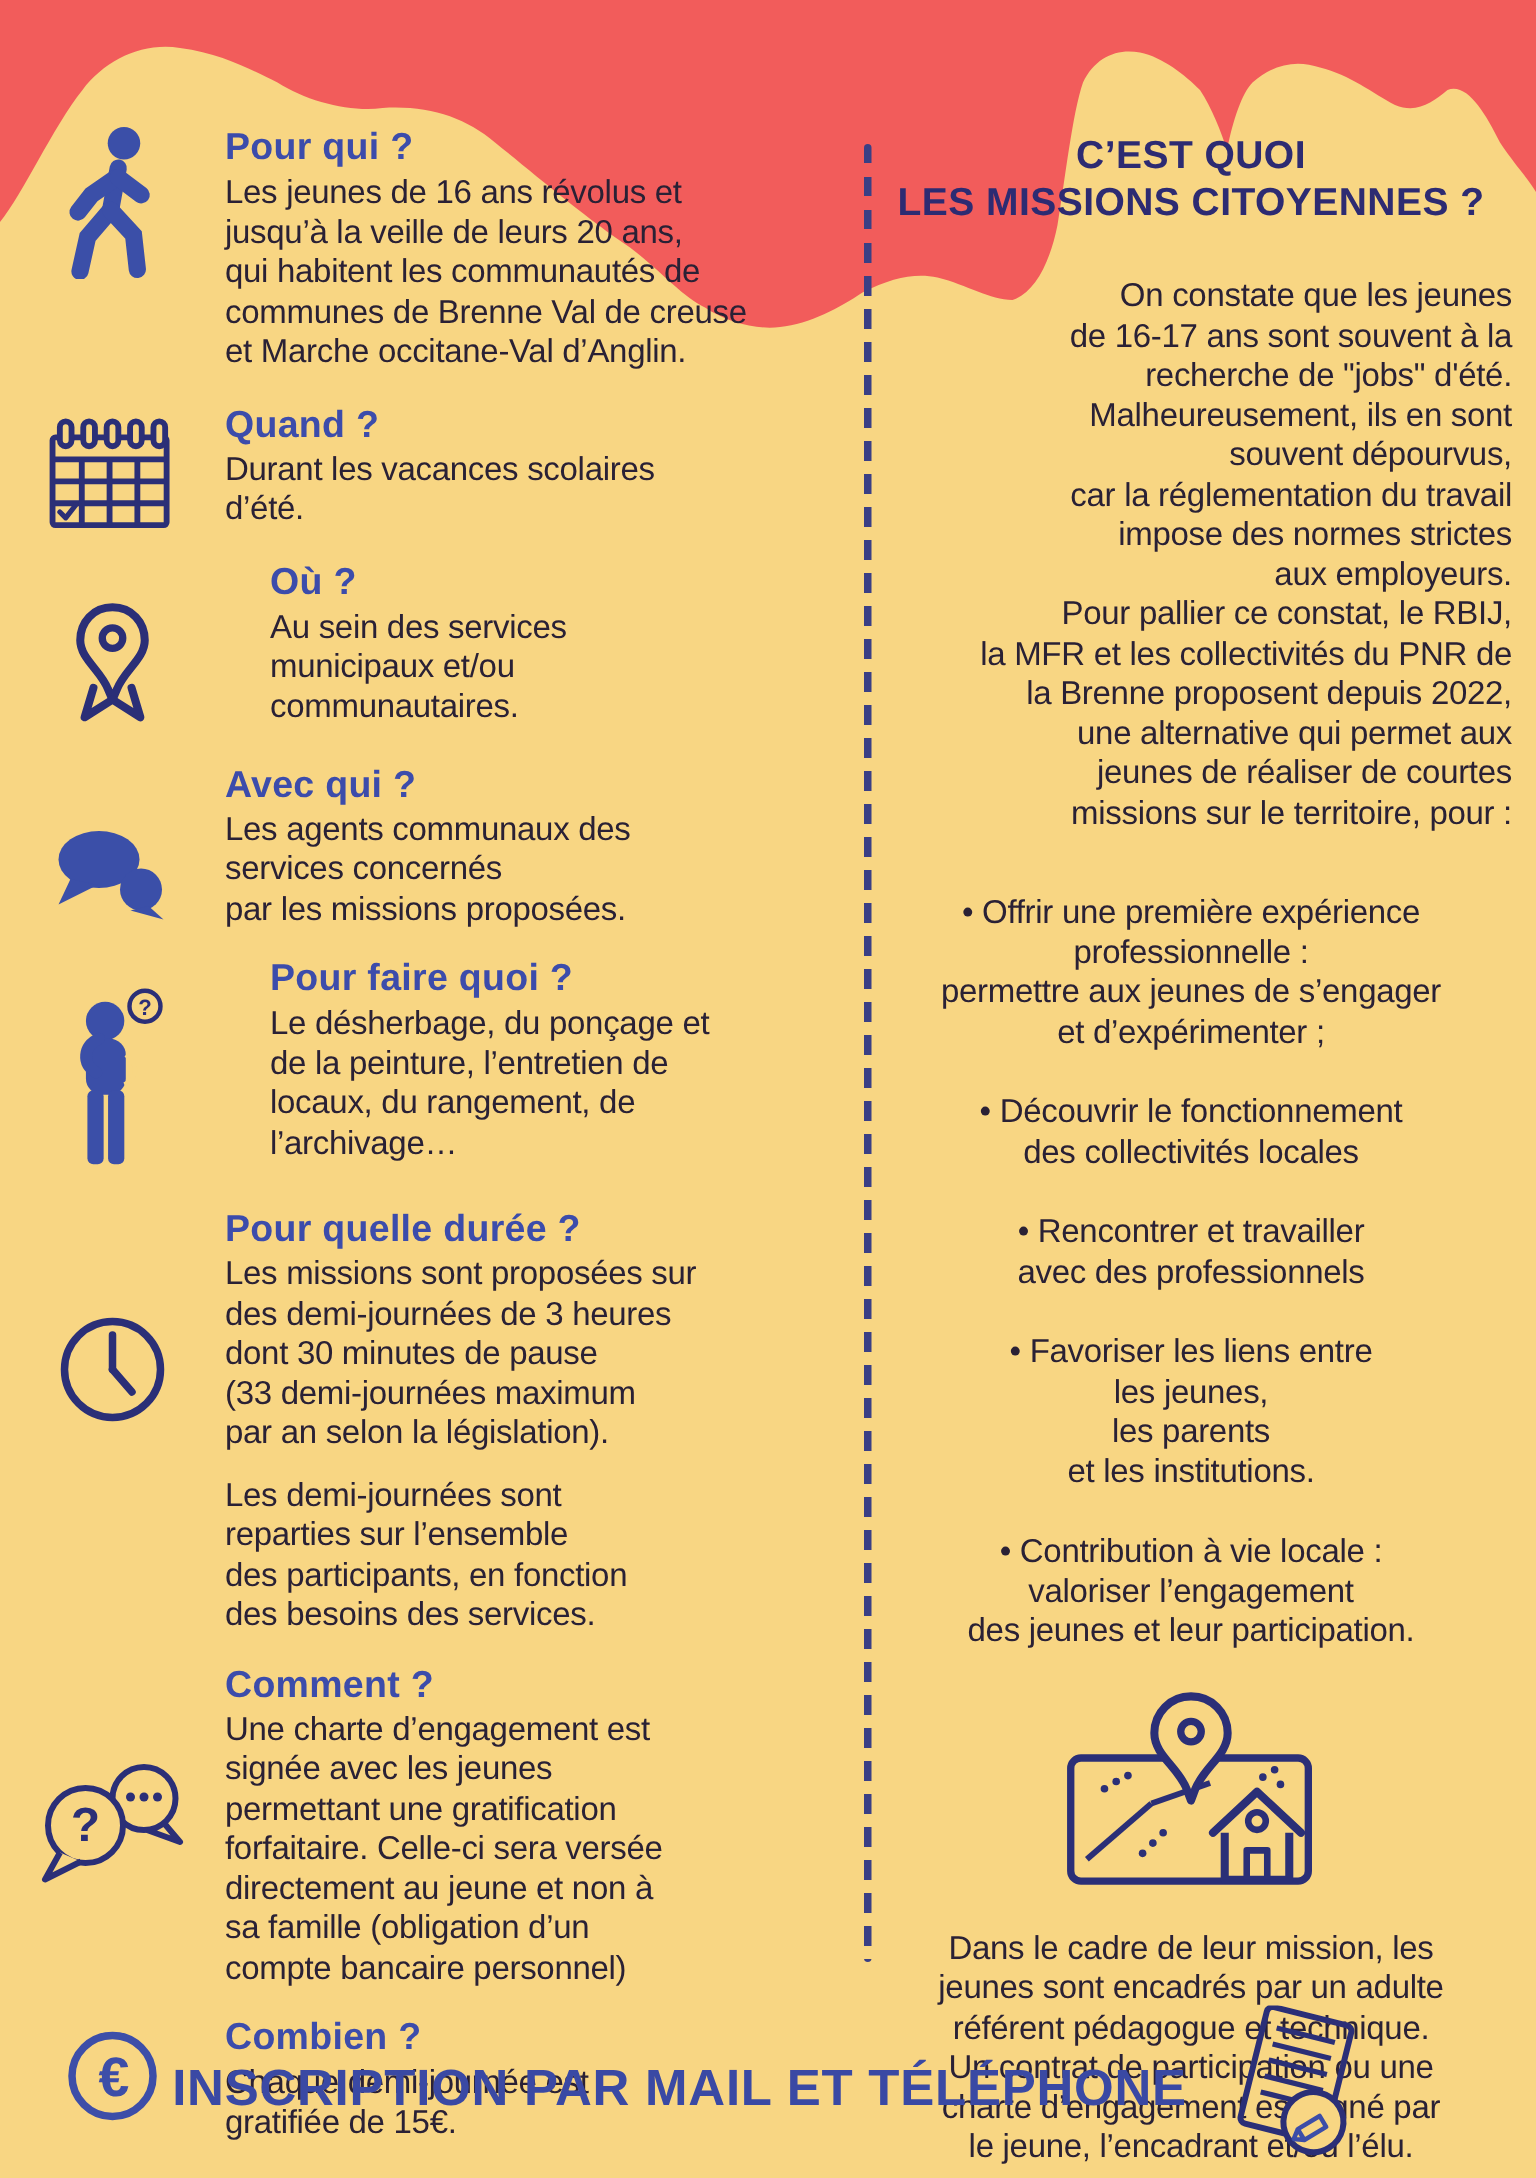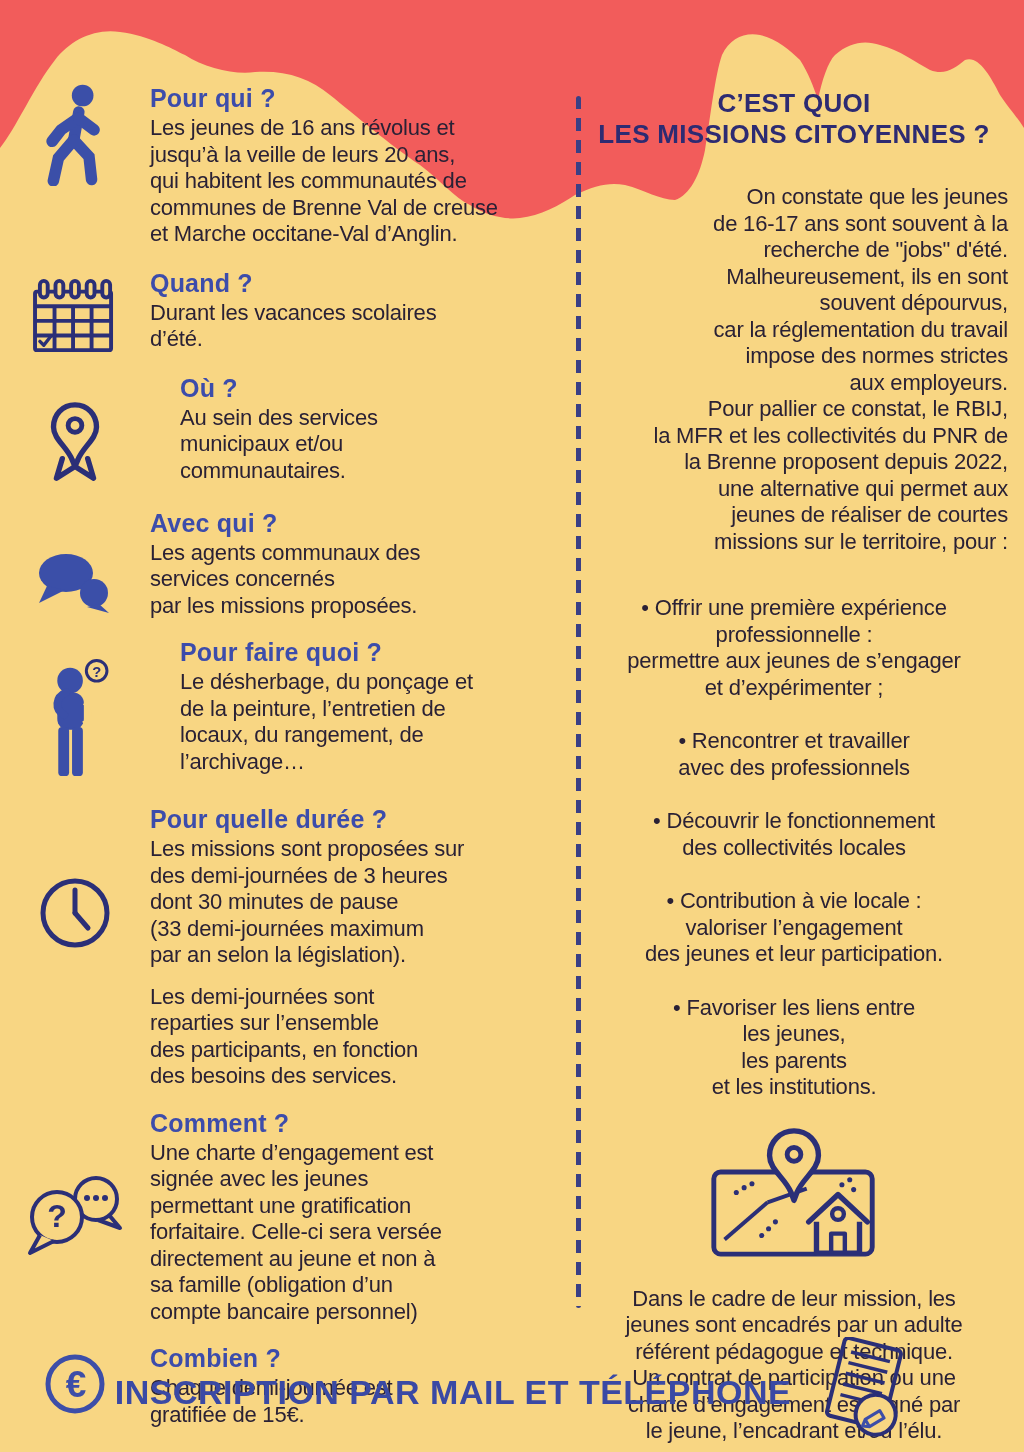--- a/index.html
+++ b/index.html
@@ -286,31 +286,31 @@
 la Brenne proposent depuis 2022,
 une alternative qui permet aux
 jeunes de réaliser de courtes
 missions sur le territoire, pour :</div>
 
       <ul class="bullets">
         <li class="center-body">• Offrir une première expérience
 professionnelle :
 permettre aux jeunes de s’engager
 et d’expérimenter ;</li>
+        <li class="center-body">• Découvrir le fonctionnement
+des collectivités locales</li>
         <li class="center-body">• Rencontrer et travailler
 avec des professionnels</li>
-        <li class="center-body">• Découvrir le fonctionnement
-des collectivités locales</li>
-        <li class="center-body">• Contribution à vie locale :
-valoriser l’engagement
-des jeunes et leur participation.</li>
         <li class="center-body">• Favoriser les liens entre
 les jeunes,
 les parents
 et les institutions.</li>
+        <li class="center-body">• Contribution à vie locale :
+valoriser l’engagement
+des jeunes et leur participation.</li>
       </ul>
 
       <div class="map-wrap">
         <svg width="178" height="132" viewBox="0 0 178 135" style="margin:0 auto;">
           <rect x="7" y="45" width="162" height="84" rx="7" fill="none" stroke="#2b2f77" stroke-width="5"></rect>
           <line x1="18" y1="114" x2="62" y2="76" stroke="#2b2f77" stroke-width="4"></line>
           <line x1="62" y1="76" x2="102" y2="62" stroke="#2b2f77" stroke-width="4"></line>
           <circle cx="30" cy="66" r="2.6" fill="#2b2f77"></circle>
           <circle cx="38" cy="61" r="2.6" fill="#2b2f77"></circle>
           <circle cx="46" cy="57" r="2.6" fill="#2b2f77"></circle>

